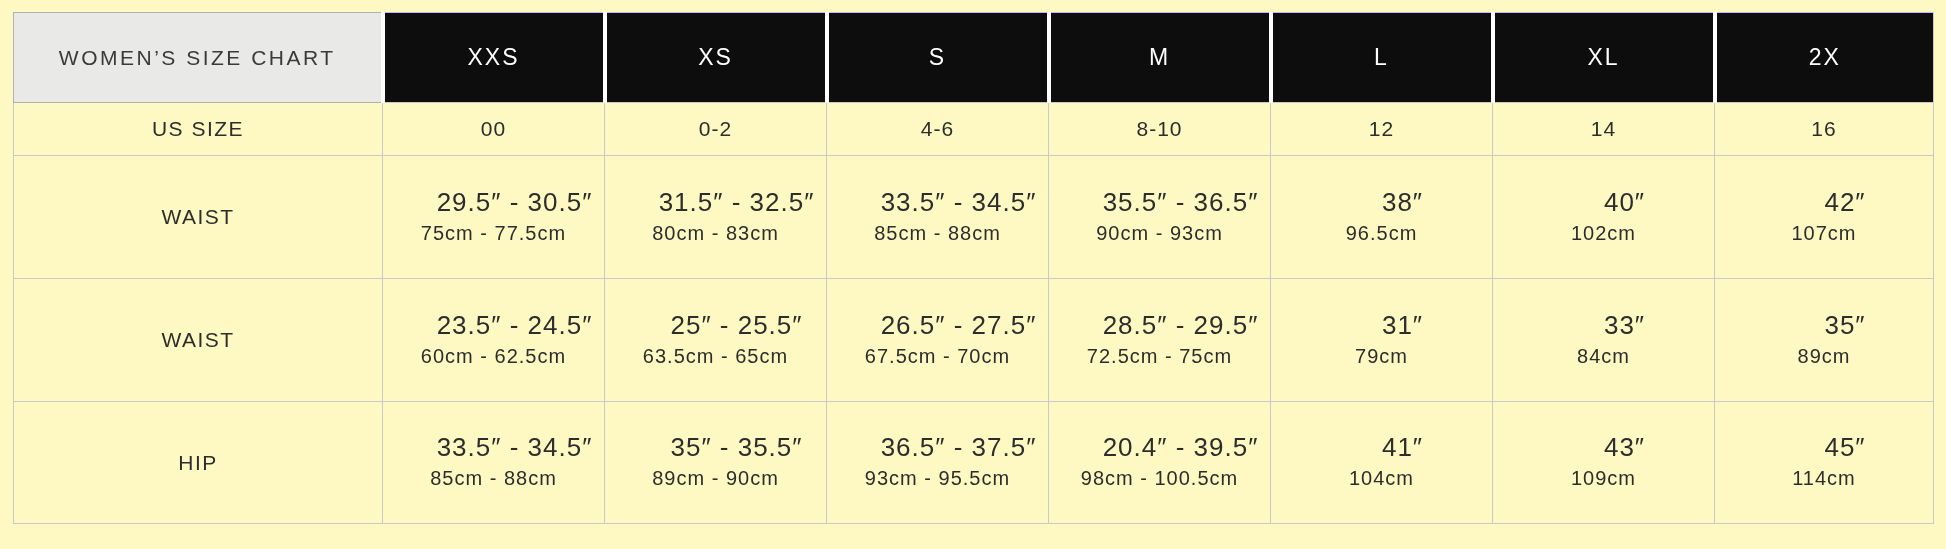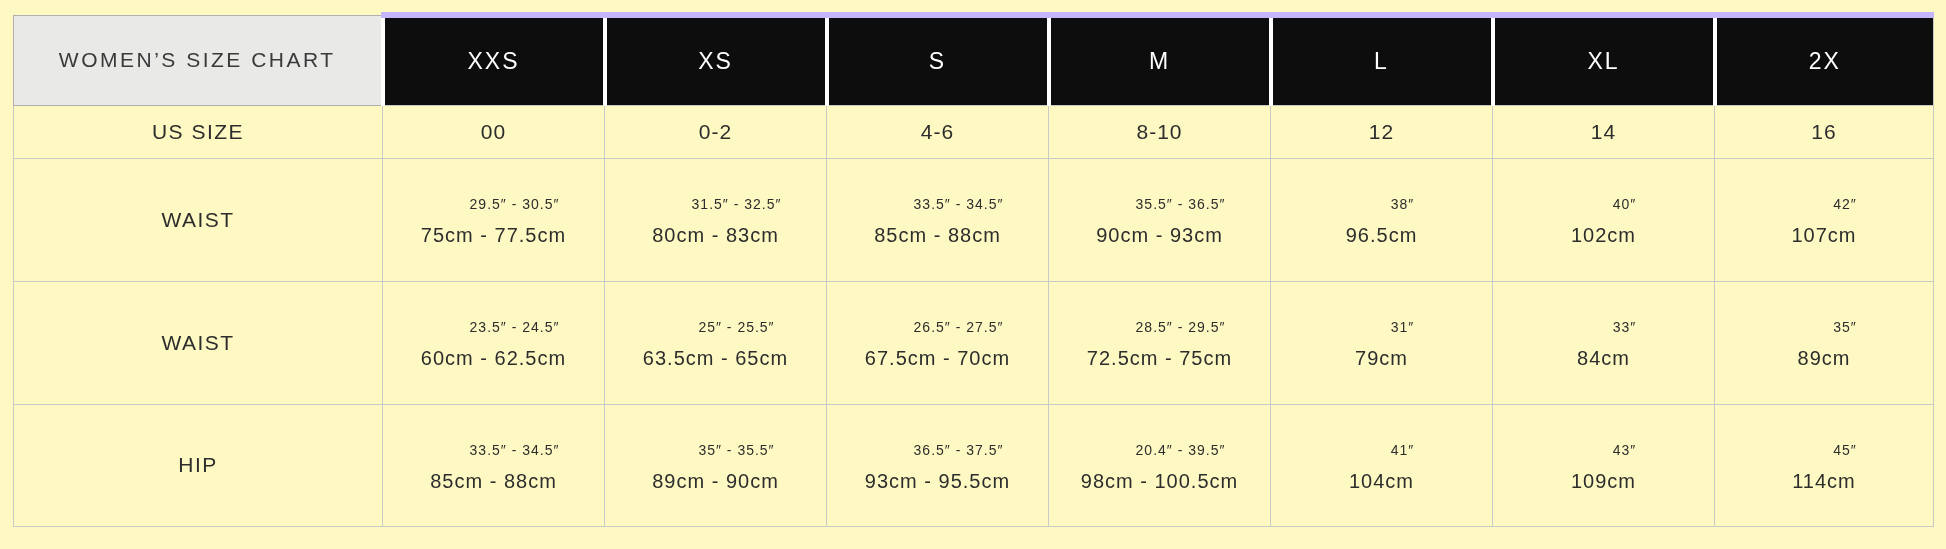--- a/index.html
+++ b/index.html
@@ -43,27 +43,27 @@
     font-size:21px;
     letter-spacing:2.5px;
     color:#3a3a3a;
   }
   td.size-cell{
     background:var(--header-bg);
     color:var(--header-text);
     font-size:23px;
     letter-spacing:2px;
     border-left:4px solid #ffffff;
-    border-top:6px solid #c4b5fd;
+    border-top:1px solid #c4b5fd;
     border-bottom:1px solid var(--grid);
   }
   td.label-cell{
     letter-spacing:1.5px;
   }
-  .line-in{line-height:32px;font-size:14px;margin-left:42px;}
+  .line-in{line-height:32px;font-size:26px;margin-left:42px;}
   .line-cm{line-height:31px;font-size:20px;}
 </style>
 </head>
 <body>
 
 <div class="page">
   <table class="size-table">
     <colgroup>
       <col style="width:369px">
       <col style="width:222px">

